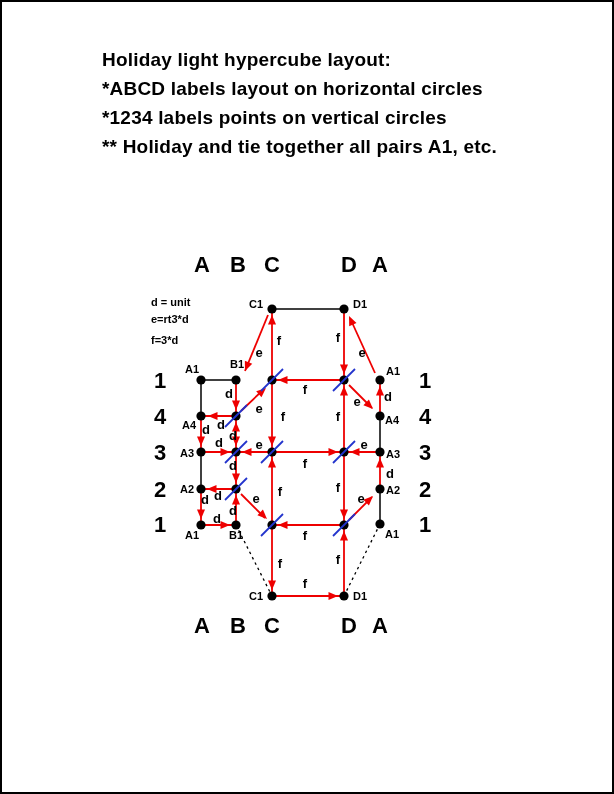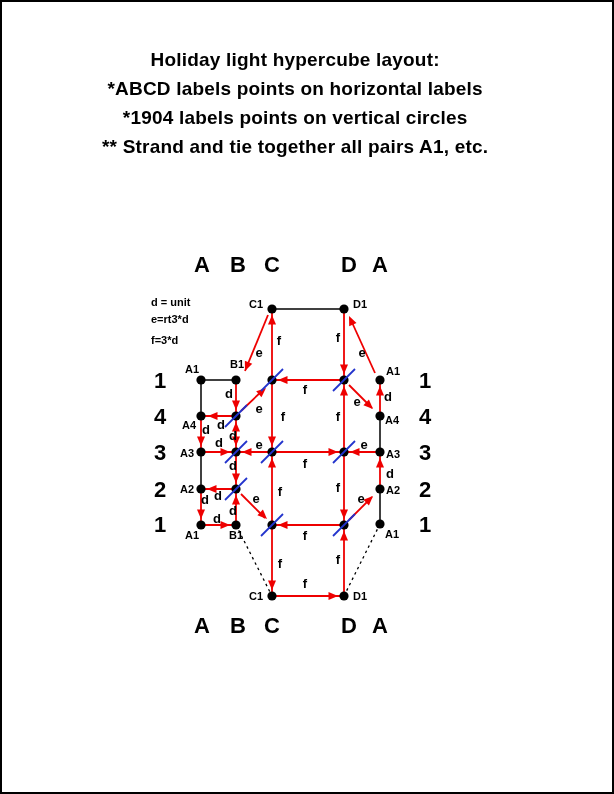--- a/index.html
+++ b/index.html
@@ -4,38 +4,38 @@
 <style>
   html,body{margin:0;padding:0;background:#888;}
   .page{
     position:relative;width:614px;height:794px;background:#fff;
     border:2px solid #000;box-sizing:border-box;overflow:hidden;
     font-family:"Liberation Sans",sans-serif;
   }
   .title-block{position:absolute;left:100px;top:43px;}
   .title-line{
     font-weight:bold;font-size:19px;line-height:29px;color:#000;
-    white-space:pre;letter-spacing:0.2px;text-align:center;
+    white-space:pre;letter-spacing:0.2px;
   }
   #diagram-svg{position:absolute;left:0;top:0;}
   #diagram-svg text{fill:#000;}
   .axis-label{font:bold 22px "Liberation Sans",sans-serif;}
   .node-label{font:bold 11px "Liberation Sans",sans-serif;}
   .seg-label{font:bold 13px "Liberation Sans",sans-serif;}
   .legend-text{font:bold 11px "Liberation Sans",sans-serif;}
 </style>
 </head>
 <body>
 
 <div class="page">
   <div class="title-block">
     <div class="title-line">Holiday light hypercube layout:</div>
-    <div class="title-line">*ABCD labels points on horizontal labels</div>
-    <div class="title-line">*1904 labels points on vertical circles</div>
-    <div class="title-line">** Strand and tie together all pairs A1, etc.</div>
+    <div class="title-line">*ABCD labels layout on horizontal circles</div>
+    <div class="title-line">*1234 labels points on vertical circles</div>
+    <div class="title-line">** Holiday and tie together all pairs A1, etc.</div>
   </div>
   <svg id="diagram-svg" width="614" height="794" viewBox="0 0 614 794" xmlns="http://www.w3.org/2000/svg">
       <line x1="270" y1="307" x2="342" y2="307" stroke="#000000" stroke-width="1.5"></line>
       <line x1="199" y1="378" x2="234" y2="378" stroke="#000000" stroke-width="1.5"></line>
       <line x1="199" y1="378" x2="199" y2="414" stroke="#000000" stroke-width="1.5"></line>
       <line x1="199" y1="450" x2="199" y2="487" stroke="#000000" stroke-width="1.5"></line>
       <line x1="378" y1="414" x2="378" y2="450" stroke="#000000" stroke-width="1.5"></line>
       <line x1="378" y1="487" x2="378" y2="522" stroke="#000000" stroke-width="1.5"></line>
       <line x1="234" y1="523" x2="270" y2="594" stroke="#000000" stroke-width="1.3" stroke-dasharray="2.5,3.5"></line>
       <line x1="378" y1="522" x2="342" y2="594" stroke="#000000" stroke-width="1.3" stroke-dasharray="2.5,3.5"></line>

